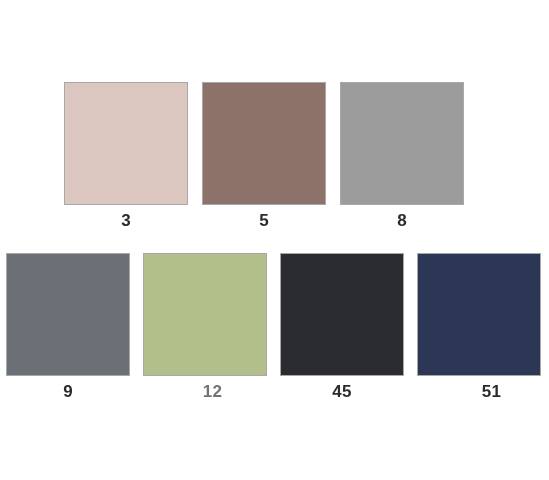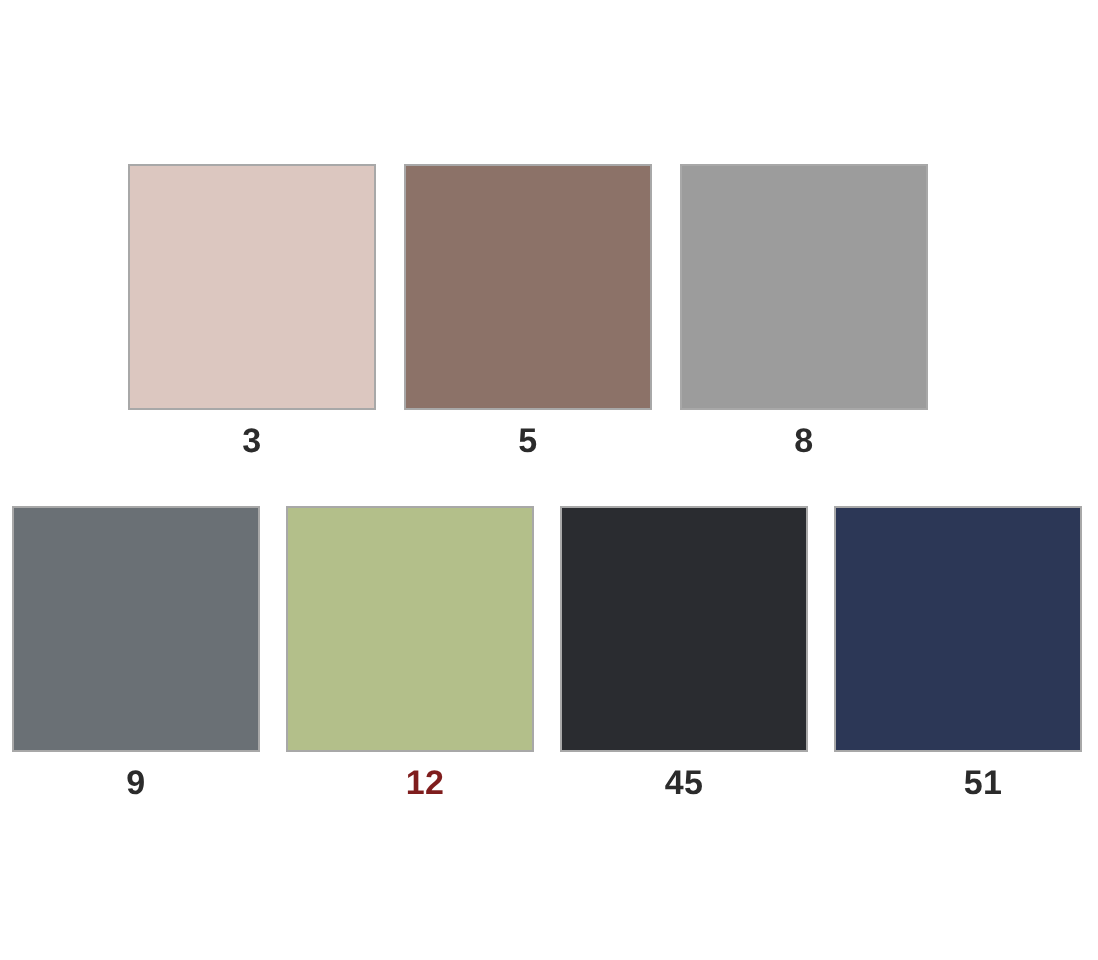--- a/index.html
+++ b/index.html
@@ -94,21 +94,21 @@
 
   <div class="swatch-row" id="swatch-row-2">
 
     <div class="swatch-cell">
       <div class="swatch-chip" style="background-color: rgb(106, 112, 117); border-color: rgb(168, 168, 168);"></div>
       <div class="swatch-label" style="color: rgb(43, 43, 43);">9</div>
     </div>
 
     <div class="swatch-cell">
       <div class="swatch-chip" style="background-color: rgb(179, 191, 138); border-color: rgb(168, 168, 168);"></div>
-      <div class="swatch-label" style="color: #7f1d1d; margin-left: 15px;">12</div>
+      <div class="swatch-label" style="color: #737373; margin-left: 15px;">12</div>
     </div>
 
     <div class="swatch-cell">
       <div class="swatch-chip" style="background-color: rgb(42, 44, 48); border-color: rgb(168, 168, 168);"></div>
       <div class="swatch-label" style="color: rgb(43, 43, 43);">45</div>
     </div>
 
     <div class="swatch-cell">
       <div class="swatch-chip" style="background-color: rgb(44, 55, 86); border-color: rgb(168, 168, 168);"></div>
       <div class="swatch-label" style="color: rgb(43, 43, 43); margin-left: 25px;">51</div>

